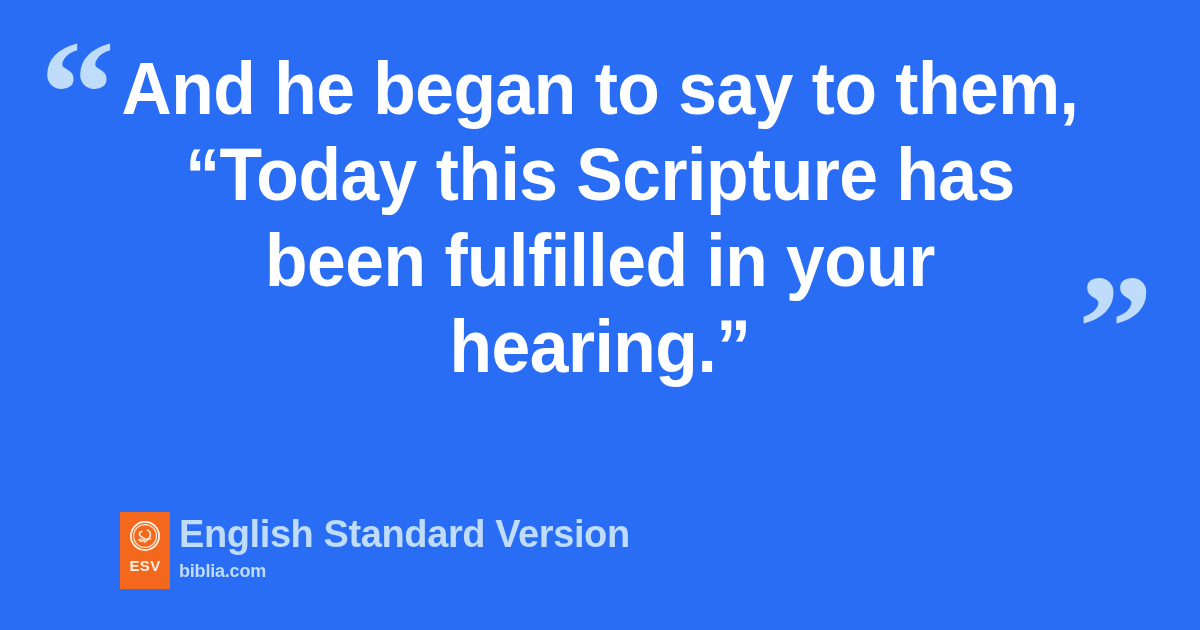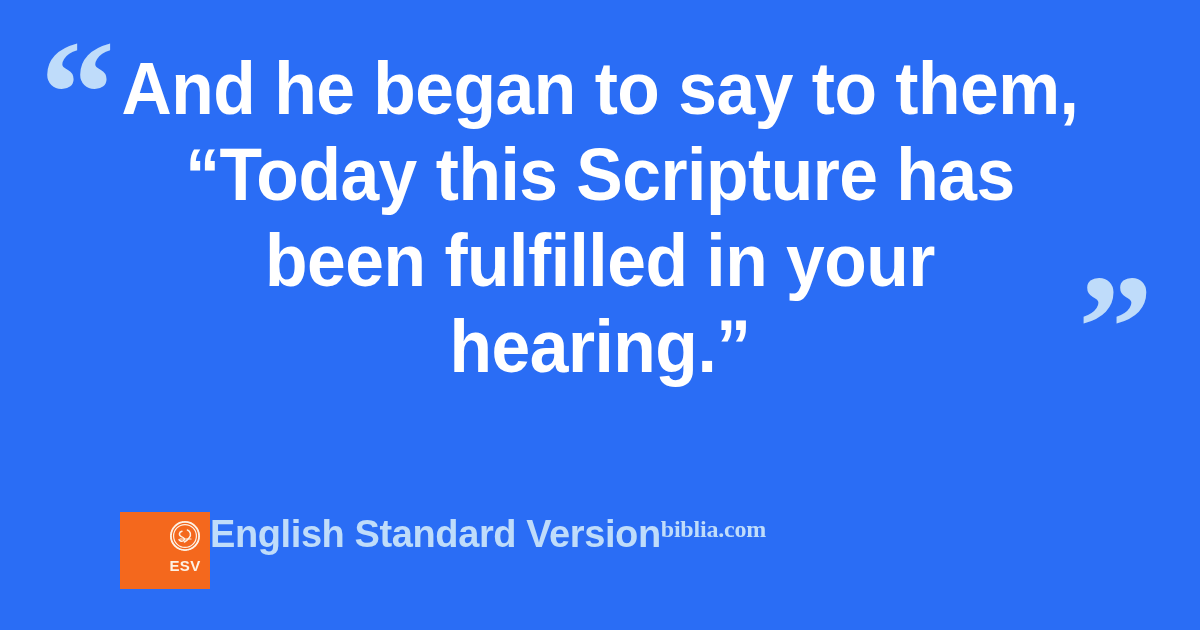--- a/index.html
+++ b/index.html
@@ -78,59 +78,58 @@
   #esv-logo {
     width: 50px;
     height: 77px;
     background: #f4681d;
     position: relative;
     flex: 0 0 auto;
     display: flex;
     flex-direction: column;
     align-items: center;
     justify-content: flex-start;
-    padding-left: 40px;
   }
   #esv-seal {
     margin-top: 9px;
     width: 30px;
     height: 30px;
     display: block;
   }
   #esv-logo-label {
     margin-top: 7px;
     color: #fdf1e4;
     font-family: "Liberation Sans", sans-serif;
     font-weight: 700;
     font-size: 15px;
     letter-spacing: 0.3px;
     line-height: 1;
   }
 
   #attribution-text {
-    margin-left: 0;
+    margin-left: 9px;
     display: flex;
-    flex-direction: row;
+    flex-direction: column;
     justify-content: flex-end;
     padding-top: 1px;
   }
   #version-name {
     color: #bfdcfa;
     font-family: "Liberation Sans", sans-serif;
     font-weight: 700;
     font-size: 38px;
     line-height: 42px;
     letter-spacing: -0.4px;
     white-space: pre;
   }
   #site-name {
     color: #bfdcfa;
-    font-family: Liberation Serif, serif;
+    font-family: Liberation Sans, sans-serif;
     font-weight: 700;
-    font-size: 24px;
+    font-size: 18px;
     line-height: 29px;
     letter-spacing: -0.2px;
     margin-top: 2px;
     white-space: pre;
   }
 </style>
 </head>
 <body>
 
 <div id="card">

